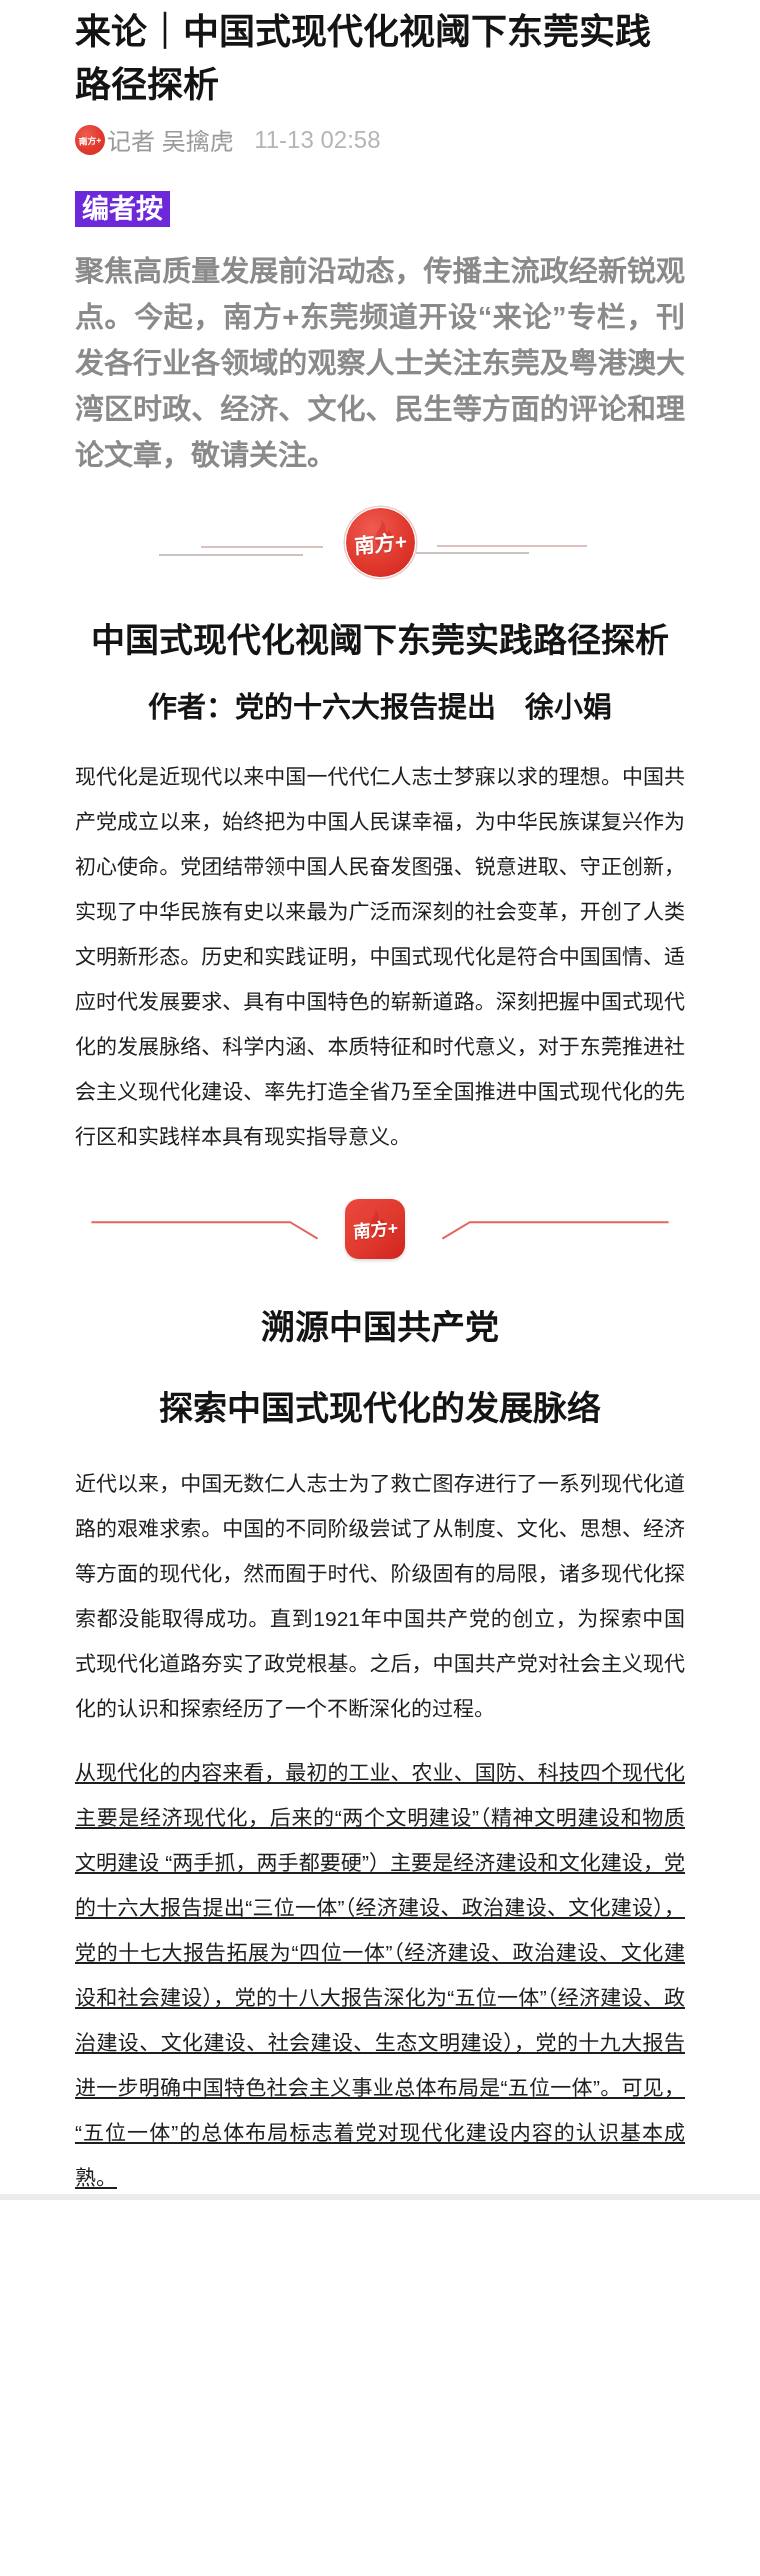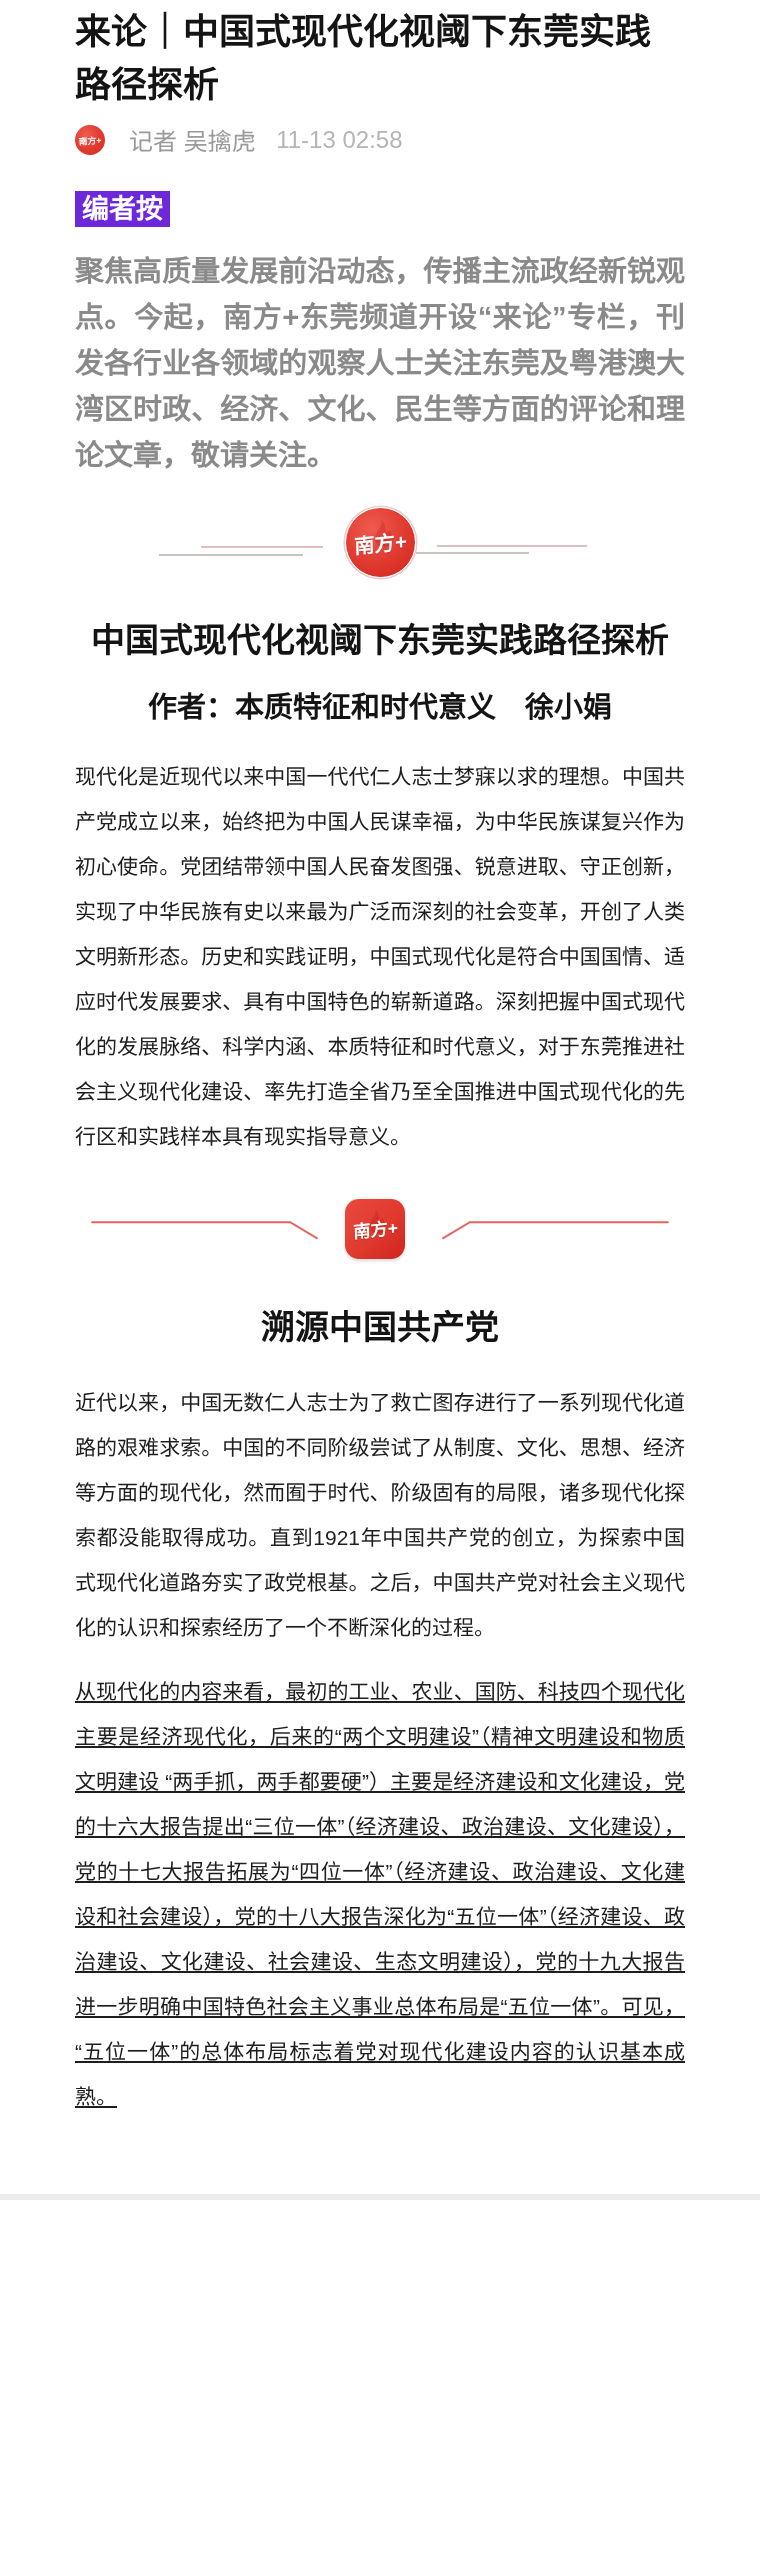--- a/index.html
+++ b/index.html
@@ -19,21 +19,21 @@
     margin:0 0 12.6px 0;max-width:584px;
   }
   .byline{display:flex;align-items:center;height:32px;margin:0 0 35px 0;}
   .byline-logo{
     width:30px;height:30px;border-radius:50%;
     background:radial-gradient(circle at 38% 32%, #ef5b50 0%, #e0392e 55%, #d42d22 100%);
     color:#fff;display:flex;align-items:center;justify-content:center;
     font-size:8.7px;font-weight:700;flex:0 0 auto;
     transform:rotate(-4deg);
   }
-  .byline-reporter{font-size:24px;color:#9a9a9a;margin-left:24px;}
+  .byline-reporter{font-size:24px;color:#9a9a9a;margin-left:2px;}
   .byline-time{font-size:24px;color:#b5b5b5;margin-left:20.5px;}
   
   .editor-badge{
     display:table;background:#6d28d9;color:#ffffff;
     font-size:27px;font-weight:700;line-height:32px;
     padding:2.4px 7px;margin:0 0 21px 0;
   }
   .editor-text{
     font-size:29px;line-height:46px;font-weight:700;color:#8a8a8a;
     text-align:justify;margin:0;
@@ -121,39 +121,40 @@
     <span class="d1-line d1-rb"></span>
     <div class="d1-logo">
       <svg class="logo-flame" width="36" height="44" viewBox="0 0 24 30">
         <path d="M12 1c2 5-4 7-4 13a6 6 0 0 0 12 0c0-2.5-1.2-4.2-2.4-6-1 2.4-2.6 2.4-2.6-.8C15 4.6 14 2.4 12 1z" fill="#b5150f" opacity="0.55"></path>
       </svg>
       <span class="logo-script">南方+</span>
     </div>
   </div>
 
   <h2 class="section-heading">中国式现代化视阈下东莞实践路径探析</h2>
-  <div class="section-author">作者：本质特征和时代意义　徐小娟</div>
+  <div class="section-author">作者：党的十六大报告提出　徐小娟</div>
 
   <p class="para para-a">现代化是近现代以来中国一代代仁人志士梦寐以求的理想。中国共产党成立以来，始终把为中国人民谋幸福，为中华民族谋复兴作为初心使命。党团结带领中国人民奋发图强、锐意进取、守正创新，实现了中华民族有史以来最为广泛而深刻的社会变革，开创了人类文明新形态。历史和实践证明，中国式现代化是符合中国国情、适应时代发展要求、具有中国特色的崭新道路。深刻把握中国式现代化的发展脉络、科学内涵、本质特征和时代意义，对于东莞推进社会主义现代化建设、率先打造全省乃至全国推进中国式现代化的先行区和实践样本具有现实指导意义。</p>
 
   <div class="divider2">
     <svg class="d2-svg d2-left" width="253" height="22" viewBox="0 0 320 28">
       <polyline points="2,4 255,4 290,25" fill="none" stroke="#e4645c" stroke-width="2.5"></polyline>
     </svg>
     <svg class="d2-svg d2-right" width="253" height="22" viewBox="0 0 320 28">
       <polyline points="318,4 65,4 30,25" fill="none" stroke="#e4645c" stroke-width="2.5"></polyline>
     </svg>
     <div class="d2-logo">
       <svg class="logo-flame" width="32" height="39" viewBox="0 0 24 30">
         <path d="M12 1c2 5-4 7-4 13a6 6 0 0 0 12 0c0-2.5-1.2-4.2-2.4-6-1 2.4-2.6 2.4-2.6-.8C15 4.6 14 2.4 12 1z" fill="#b5150f" opacity="0.55"></path>
       </svg>
       <span class="logo-script">南方+</span>
     </div>
   </div>
 
   <h2 class="section-heading h2a">溯源中国共产党</h2>
+  <h2 class="section-heading h2b">探索中国式现代化的发展脉络</h2>
 
   <p class="para para-b">近代以来，中国无数仁人志士为了救亡图存进行了一系列现代化道路的艰难求索。中国的不同阶级尝试了从制度、文化、思想、经济等方面的现代化，然而囿于时代、阶级固有的局限，诸多现代化探索都没能取得成功。直到1921年中国共产党的创立，为探索中国式现代化道路夯实了政党根基。之后，中国共产党对社会主义现代化的认识和探索经历了一个不断深化的过程。</p>
   <p class="para para-c">从现代化的内容来看，最初的工业、农业、国防、科技四个现代化主要是经济现代化，后来的“两个文明建设”（精神文明建设和物质文明建设 “两手抓，两手都要硬”）主要是经济建设和文化建设，党的十六大报告提出“三位一体”（经济建设、政治建设、文化建设），党的十七大报告拓展为“四位一体”（经济建设、政治建设、文化建设和社会建设），党的十八大报告深化为“五位一体”（经济建设、政治建设、文化建设、社会建设、生态文明建设），党的十九大报告进一步明确中国特色社会主义事业总体布局是“五位一体”。可见，“五位一体”的总体布局标志着党对现代化建设内容的认识基本成熟。</p>
 
   <div class="bottom-strip"></div>
 </div>
 
 
 </body></html>

